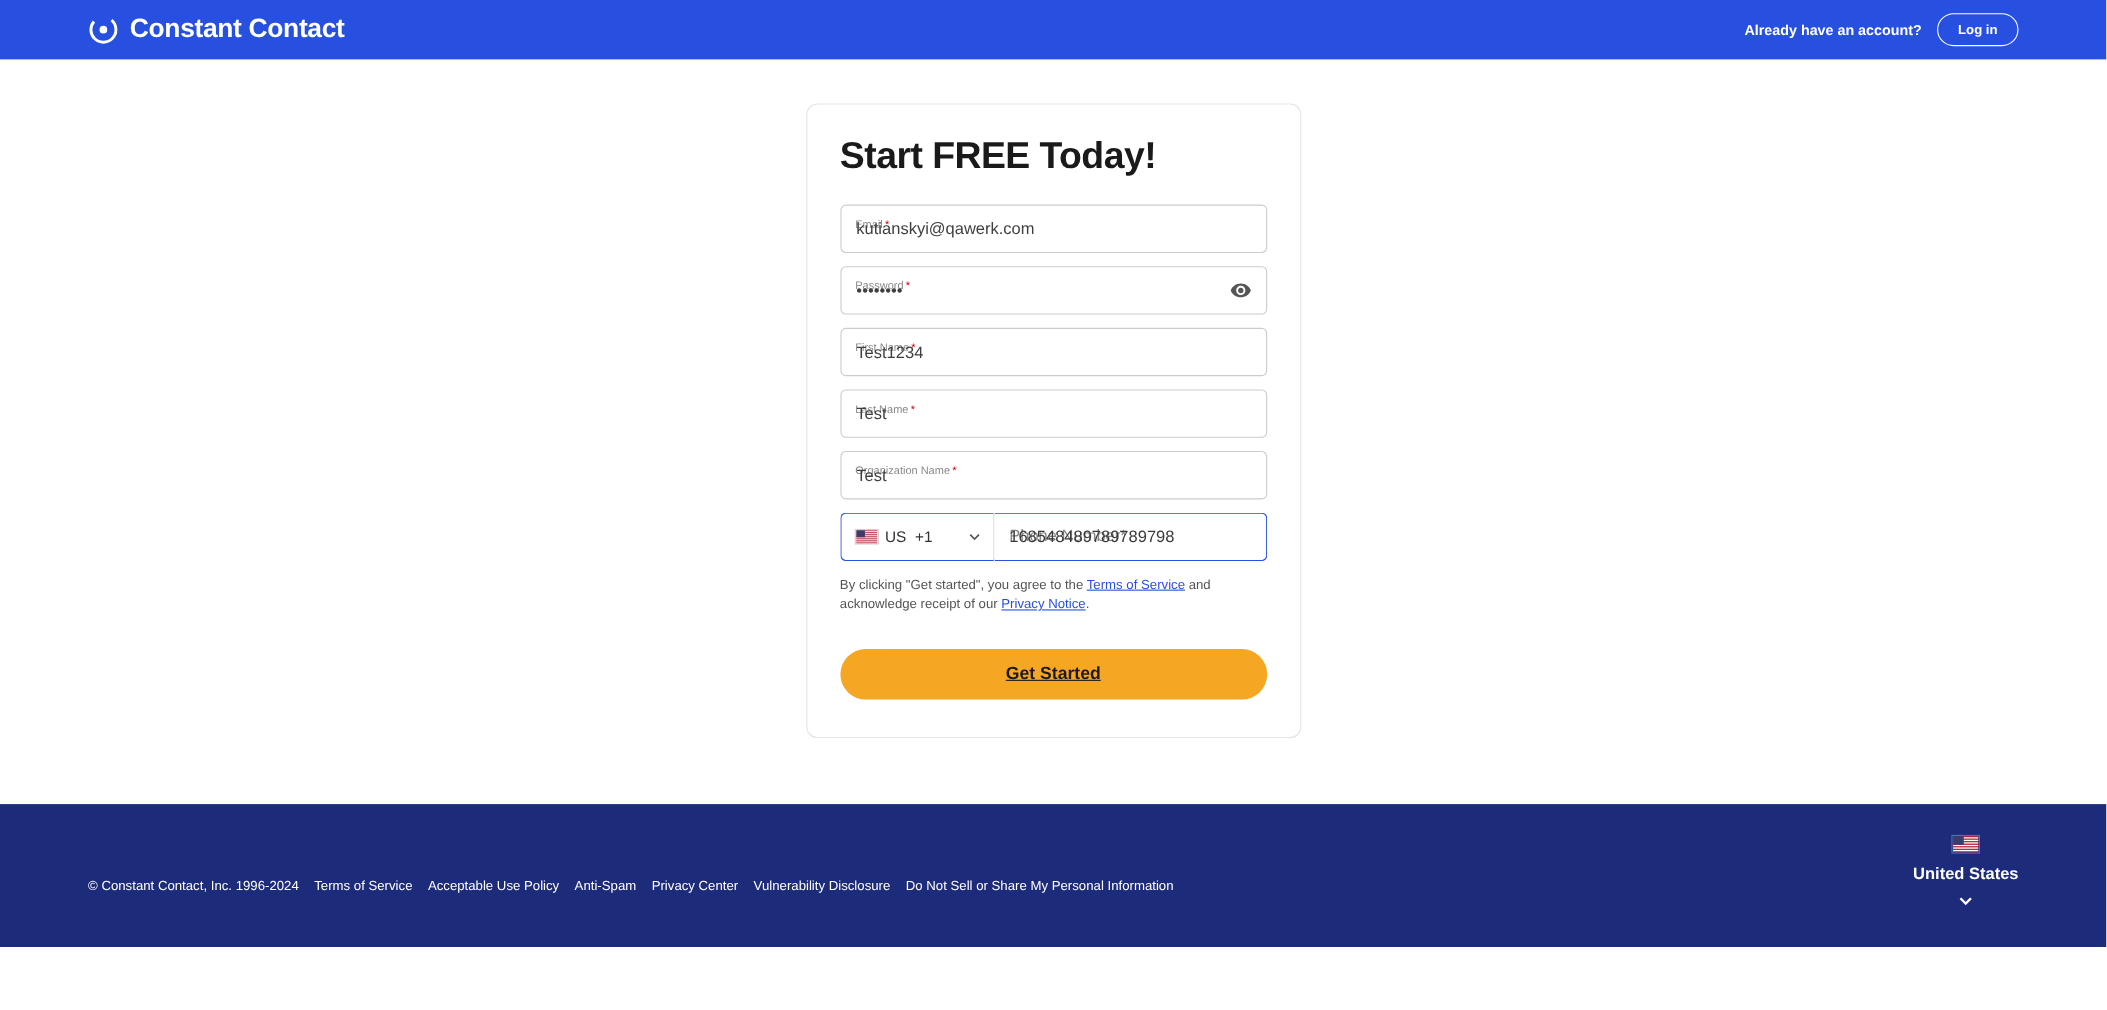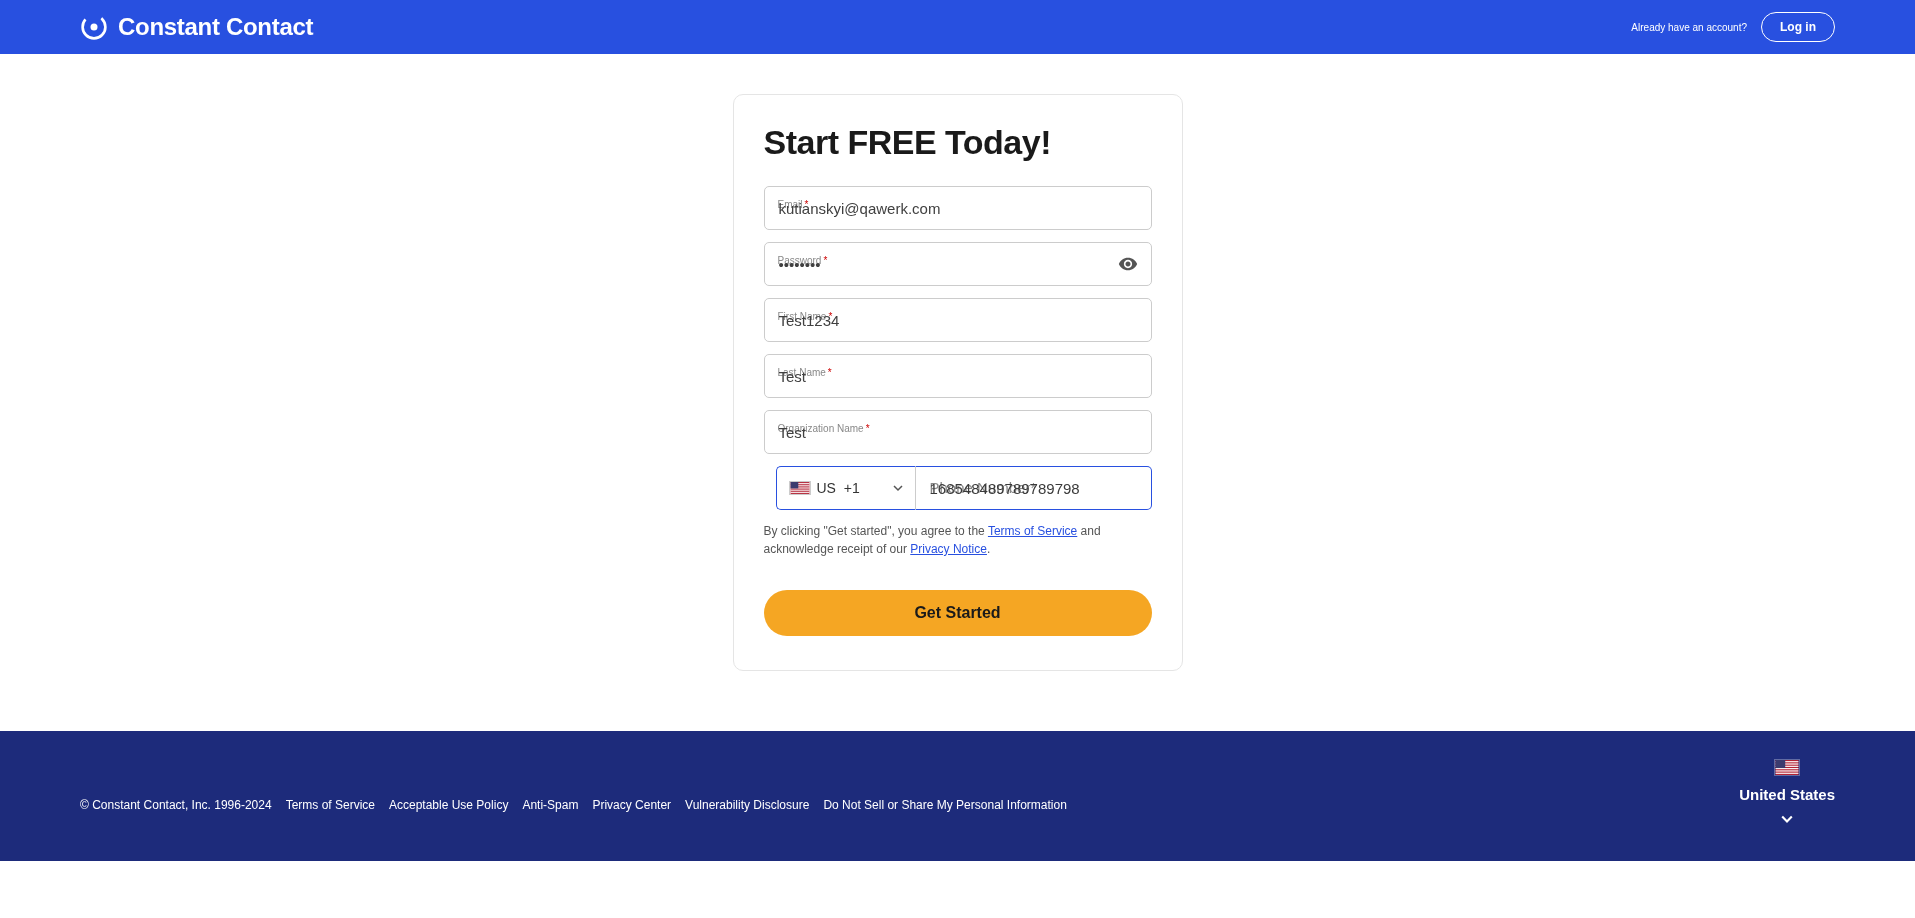--- a/index.html
+++ b/index.html
@@ -2,46 +2,46 @@
 <html><head>
 <meta charset="utf-8">
 <style>
 * { margin:0; padding:0; box-sizing:border-box; }
 body { font-family:-apple-system,BlinkMacSystemFont,"Segoe UI",Arial,sans-serif; background:#fff; color:#333; }
 .header { background:#2850e0; height:54px; display:flex; align-items:center; justify-content:space-between; padding:0 80px; }
 .logo { display:flex; align-items:center; gap:10px; color:#fff; }
 .logo-icon { width:28px; height:28px; }
 .logo-text { font-size:24px; font-weight:700; color:#fff; letter-spacing:-0.3px; }
 .header-right { display:flex; align-items:center; gap:14px; }
-.account-text { color:#fff; font-size:10px; font-weight:400; }
+.account-text { color:#fff; font-size:13px; font-weight:700; }
 .login-btn { background:transparent; border:1.5px solid #fff; color:#fff; border-radius:20px; padding:7px 18px; font-size:12px; font-weight:700; cursor:pointer; }
 
 .main { display:flex; justify-content:center; padding:40px 20px 60px; min-height:618px; }
 .card { width:450px; border:1px solid #e5e5e5; border-radius:10px; padding:28px 30px 34px; }
 .heading { font-size:34px; font-weight:800; color:#1a1a1a; margin-bottom:24px; letter-spacing:-0.5px; }
 
 .field { position:relative; margin-bottom:12px; }
 .input { width:100%; height:44px; border:1px solid #ccc; border-radius:5px; padding:0 14px; font-size:15px; color:#404040; background:transparent; position:relative; z-index:2; }
 .field-label { position:absolute; left:14px; top:13px; font-size:10px; color:#888; pointer-events:none; z-index:1; }
 .field-label .req { color:#c00; margin-left:2px; }
 .eye-icon { position:absolute; right:14px; top:12px; width:20px; height:20px; fill:#555; cursor:pointer; z-index:3; }
 
 .phone-row { display:flex; margin-bottom:12px; }
-.country-select { display:flex; align-items:center; gap:6px; width:140px; height:44px; border:1.5px solid #2850e0; border-right:1px solid #ccc; border-radius:5px 0 0 5px; padding:0 12px; cursor:pointer; position:relative;margin-left:12px; }
+.country-select { display:flex; align-items:center; gap:6px; width:140px; height:44px; border:1.5px solid #2850e0; border-right:1px solid #ccc; border-radius:5px 0 0 5px; padding:0 12px; cursor:pointer; position:relative; }
 .flag-us { width:22px; height:14px; border:1px solid #ccc; }
 .country-label { font-size:14px; color:#333; }
 .chev { margin-left:auto; width:10px; height:10px; }
 .phone-input-wrap { flex:1; position:relative; }
 .phone-input { width:100%; height:44px; border:1.5px solid #2850e0; border-left:none; border-radius:0 5px 5px 0; padding:0 14px; font-size:15px; color:#3a3a3a; background:transparent; position:relative; z-index:2; }
 .phone-label { position:absolute; left:14px; top:13px; font-size:15px; color:#888; pointer-events:none; z-index:1; }
 
 .legal { font-size:12px; color:#555; line-height:1.5; margin-bottom:32px; }
 .legal a { color:#2850e0; text-decoration:underline; }
 
-.cta { width:100%; height:46px; background:#f5a623; border:none; border-radius:24px; font-size:16px; font-weight:700; color:#1a1a1a; cursor:pointer; }
+.cta { width:100%; height:46px; background:#f5a623; border:none; border-radius:24px; font-size:16px; font-weight:700; color:#1a1a1a; cursor:pointer;text-decoration:underline; }
 
 .footer { background:#1d2b7b; color:#fff; padding:28px 80px 36px; display:flex; justify-content:space-between; align-items:center; font-size:12px; }
 .footer-left { display:flex; flex-wrap:wrap; gap:14px; align-items:center;margin-top:25px; }
 .footer-left span, .footer-left a { color:#fff; text-decoration:none; }
 .footer-right { display:flex; align-items:center; gap:10px; cursor:pointer;flex-direction:column; }
 .footer-right .country-name { font-size:15px; font-weight:600; }
 .flag-big { width:26px; height:17px; border:1px solid rgba(255,255,255,0.3); }
 </style>
 </head>
 <body>

